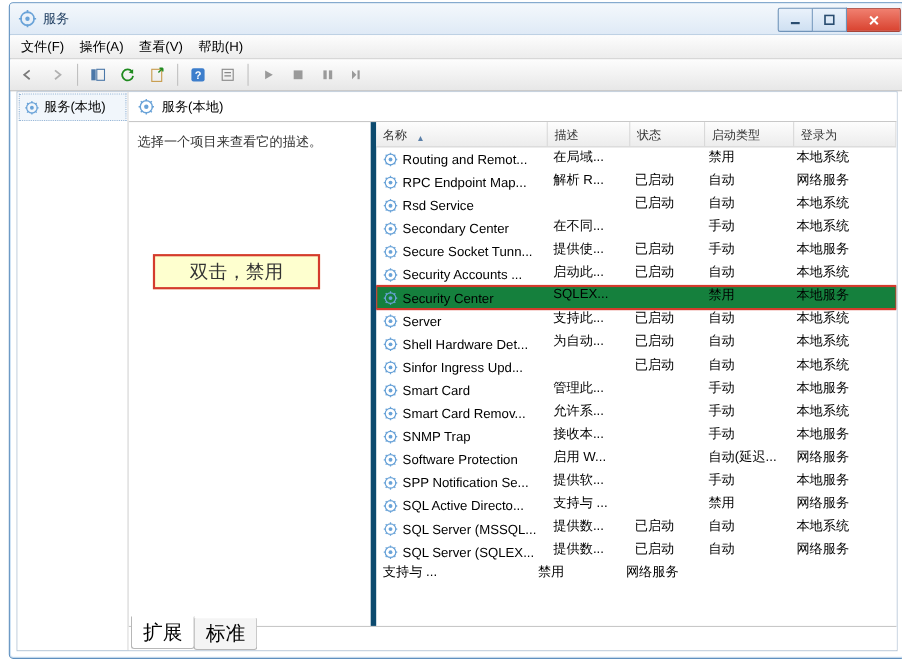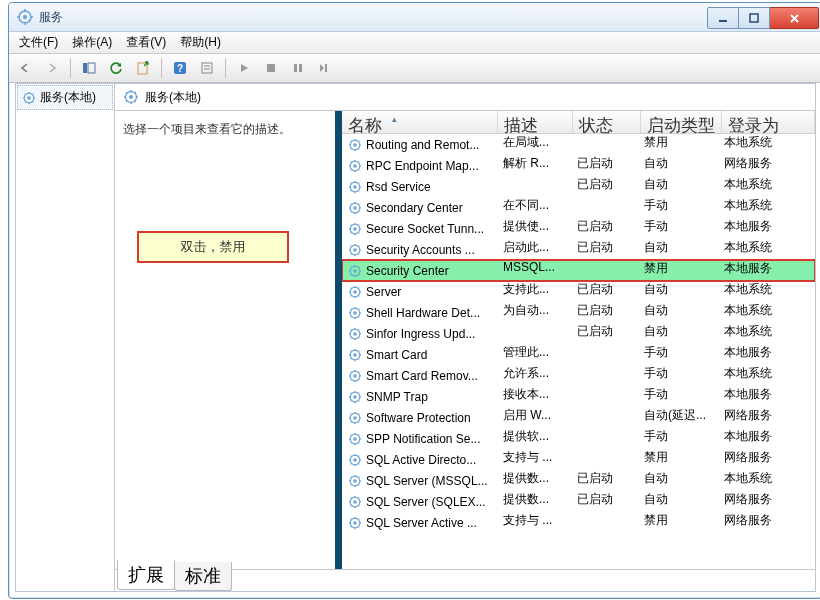--- a/index.html
+++ b/index.html
@@ -17,33 +17,33 @@
 .toolbar{height:28px;background:linear-gradient(#fdfdfd,#e7e7e7);border-bottom:1px solid #bfbfbf;display:flex;align-items:center;padding:0 4px;gap:3px}
 .tbtn{width:22px;height:22px;border:1px solid transparent;display:flex;align-items:center;justify-content:center;border-radius:2px}
 .tsep{width:1px;height:20px;background:#c0c0c0;margin:0 3px}
 .body-area{position:absolute;top:80px;left:6px;right:6px;bottom:6px;display:flex;border:1px solid #b7c7d8}
 .left-pane{width:119px;background:#fff;border-right:1px solid #c8c8c8;position:relative}
 .tree-item{display:flex;align-items:center;gap:4px;padding:3px 4px;background:#f1f6fb;border:1px dotted #97b6d6;margin:1px}
 .right-pane{flex:1;display:flex;flex-direction:column;background:#fff;position:relative}
 .right-header{height:26px;border-bottom:1px solid #c8c8c8;display:flex;align-items:center;padding:0 8px;gap:6px;background:#fff}
 .right-header .gear{width:16px;height:16px}
 .content-row{flex:1;display:flex;overflow:hidden}
-.desc-pane{width:204px;padding:10px 8px;font-size:12px;color:#333;border-right:7px solid #0c4a6e;position:relative}
+.desc-pane{width:204px;padding:10px 8px;font-size:12px;color:#333;border-right:5px solid #0c4a6e;position:relative}
 .list-pane{flex:1;overflow:auto;position:relative}
 .col-headers{height:22px;background:linear-gradient(#fdfdfd,#ececec);border-bottom:1px solid #d0d0d0;display:flex;position:sticky;top:0}
-.col-h{border-right:1px solid #d9d9d9;padding:3px 6px;font-size:17px;color:#333;display:flex;align-items:flex-start;gap:4px}
+.col-h{border-right:1px solid #d9d9d9;padding:3px 6px;font-size:11px;color:#333;display:flex;align-items:flex-end;gap:4px}
 .col-h.sorted::after{content:"▴";color:#5a7fa8;font-size:9px;margin-left:6px}
 .rows{}
 .row{display:flex;height:21px;}
 .cell{padding:0 6px;white-space:nowrap;overflow:hidden;text-overflow:ellipsis;font-size:12px}
 .cell.name{display:flex;align-items:center;gap:4px}
 .gear-icon{width:14px;height:14px;flex-shrink:0}
 .gear-icon svg{display:block}
-.row.highlighted{outline:2px solid #d43b2d;outline-offset:-1px;background:#86efac}
-.callout{position:absolute;left:22px;top:120px;width:148px;height:28px;background:#feffcf;border:2px solid #d43b2d;display:flex;align-items:center;justify-content:center;font-size:13px;color:#333}
+.row.highlighted{outline:2px solid #d43b2d;outline-offset:-1px;background:#15803d}
+.callout{position:absolute;left:22px;top:120px;width:148px;height:28px;background:#feffcf;border:2px solid #d43b2d;display:flex;align-items:center;justify-content:center;font-size:17px;color:#333}
 .bottom-tabs{height:21px;border-top:1px solid #c8c8c8;display:flex;align-items:flex-end;padding-left:2px;background:#fff}
 .tab{border:1px solid #b7b7b7;border-top:none;padding:2px 10px;font-size:18px;background:#f4f4f4;margin-right:-1px;border-bottom-left-radius:3px;border-bottom-right-radius:3px}
 .tab.active{background:#fff;border-top:1px solid #fff;position:relative;top:-1px}
 
 .c-name{width:143px}.c-desc{width:62px}.c-status{width:55px}.c-start{width:68px}.c-logon{width:80px}
 </style>
 </head>
 <body>
 <div class="outer-wrap">
 <div class="window">
@@ -389,21 +389,21 @@
                           <line x1="13" y1="8" x2="15" y2="8"></line>
                           <line x1="3" y1="3" x2="4.5" y2="4.5"></line>
                           <line x1="11.5" y1="11.5" x2="13" y2="13"></line>
                           <line x1="3" y1="13" x2="4.5" y2="11.5"></line>
                           <line x1="11.5" y1="4.5" x2="13" y2="3"></line>
                         </g>
                       </svg>
                     </span>
                     <span>Security Center</span>
                   </div>
-                  <div class="cell c-desc">MSSQL...</div>
+                  <div class="cell c-desc">SQLEX...</div>
                   <div class="cell c-status"></div>
                   <div class="cell c-start">禁用</div>
                   <div class="cell c-logon">本地服务</div>
                 </div>
                 <div class="row">
                   <div class="cell c-name name">
                     <span class="gear-icon">
                       <svg width="14" height="14" viewBox="0 0 16 16">
                         <circle cx="8" cy="8" r="5.5" fill="none" stroke="#6aa3d8" stroke-width="1.3"></circle>
                         <circle cx="8" cy="8" r="2" fill="#6aa3d8"></circle>
@@ -670,39 +670,20 @@
                       </svg>
                     </span>
                     <span>SQL Server (SQLEX...</span>
                   </div>
                   <div class="cell c-desc">提供数...</div>
                   <div class="cell c-status">已启动</div>
                   <div class="cell c-start">自动</div>
                   <div class="cell c-logon">网络服务</div>
                 </div>
                 <div class="row">
-                  <div class="cell c-name name">
-                    <span class="gear-icon">
-                      <svg width="14" height="14" viewBox="0 0 16 16">
-                        <circle cx="8" cy="8" r="5.5" fill="none" stroke="#6aa3d8" stroke-width="1.3"></circle>
-                        <circle cx="8" cy="8" r="2" fill="#6aa3d8"></circle>
-                        <g stroke="#6aa3d8" stroke-width="1.3">
-                          <line x1="8" y1="1" x2="8" y2="3"></line>
-                          <line x1="8" y1="13" x2="8" y2="15"></line>
-                          <line x1="1" y1="8" x2="3" y2="8"></line>
-                          <line x1="13" y1="8" x2="15" y2="8"></line>
-                          <line x1="3" y1="3" x2="4.5" y2="4.5"></line>
-                          <line x1="11.5" y1="11.5" x2="13" y2="13"></line>
-                          <line x1="3" y1="13" x2="4.5" y2="11.5"></line>
-                          <line x1="11.5" y1="4.5" x2="13" y2="3"></line>
-                        </g>
-                      </svg>
-                    </span>
-                    <span>SQL Server Active ...</span>
-                  </div>
                   <div class="cell c-desc">支持与 ...</div>
                   <div class="cell c-status"></div>
                   <div class="cell c-start">禁用</div>
                   <div class="cell c-logon">网络服务</div>
                 </div>
               </div>
       </div>
     </div>
 
     <div class="bottom-tabs">

